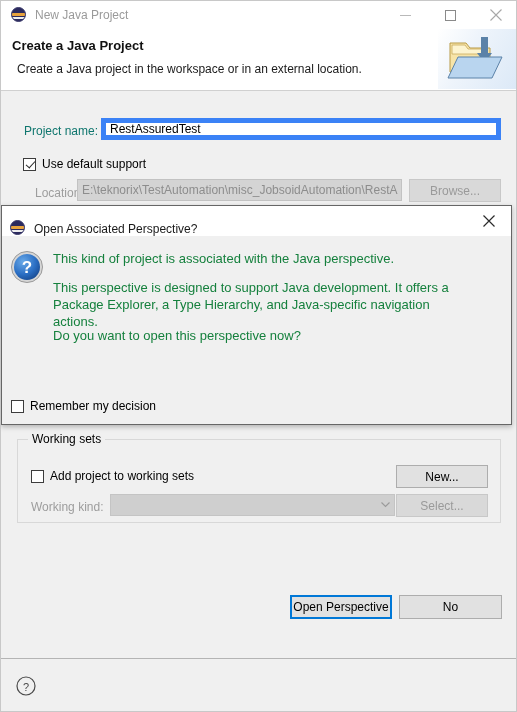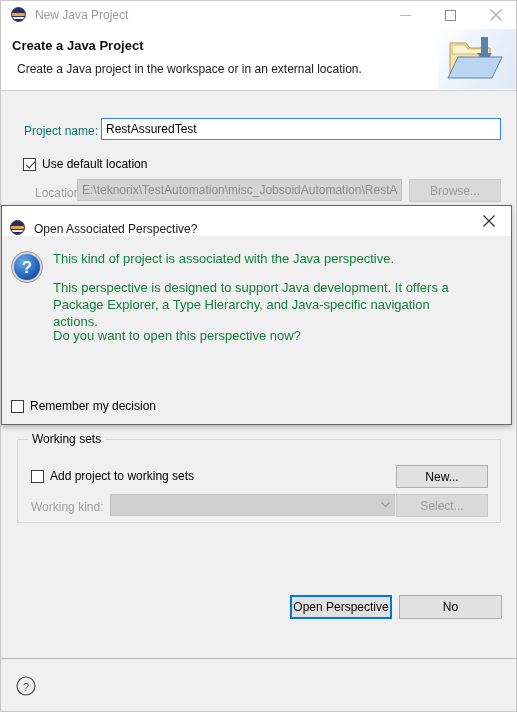--- a/index.html
+++ b/index.html
@@ -131,21 +131,21 @@
     font-size: 12px;
     color: #0f766e;
     white-space: nowrap;
   }
   .row-label.disabled { color: #9d9d9d; }
 
   .textinput {
     position: absolute;
     box-sizing: border-box;
     background: #ffffff;
-    border: 1px solid #3b82f6;
+    border: 5px solid #3b82f6;
     font-size: 12px;
     color: #000000;
     display: flex;
     align-items: center;
     padding-left: 4px;
     white-space: nowrap;
     overflow: hidden;
   }
   .textinput.disabled {
     background: #d4d4d4;
@@ -354,21 +354,21 @@
     </div>
   </div>
 
   <div class="page">
 
     <div class="row-label" style="left:23px; top:33px;">Project name:</div>
     <div class="textinput" style="left:100px; top:27px; width:400px; height:22px;" placeholder="">RestAssuredTest</div>
 
     <div class="cb" style="left:22px; top:66px;">
       <span class="cb-box checked"></span>
-      <span class="cb-label">Use default location</span>
+      <span class="cb-label">Use default support</span>
     </div>
 
     <div class="row-label disabled" style="left:34px; top:95px;">Location:</div>
     <div class="textinput disabled" style="left:76px; top:88px; width:325px; height:22px;">E:\teknorix\TestAutomation\misc_JobsoidAutomation\RestA</div>
     <div class="btn disabled" style="left:408px; top:88px; width:92px; height:23px;">Browse...</div>
 
     <div class="group" style="left:16px; top:348px; width:484px; height:84px;">
       <span class="group-title">Working sets</span>
     </div>
 

